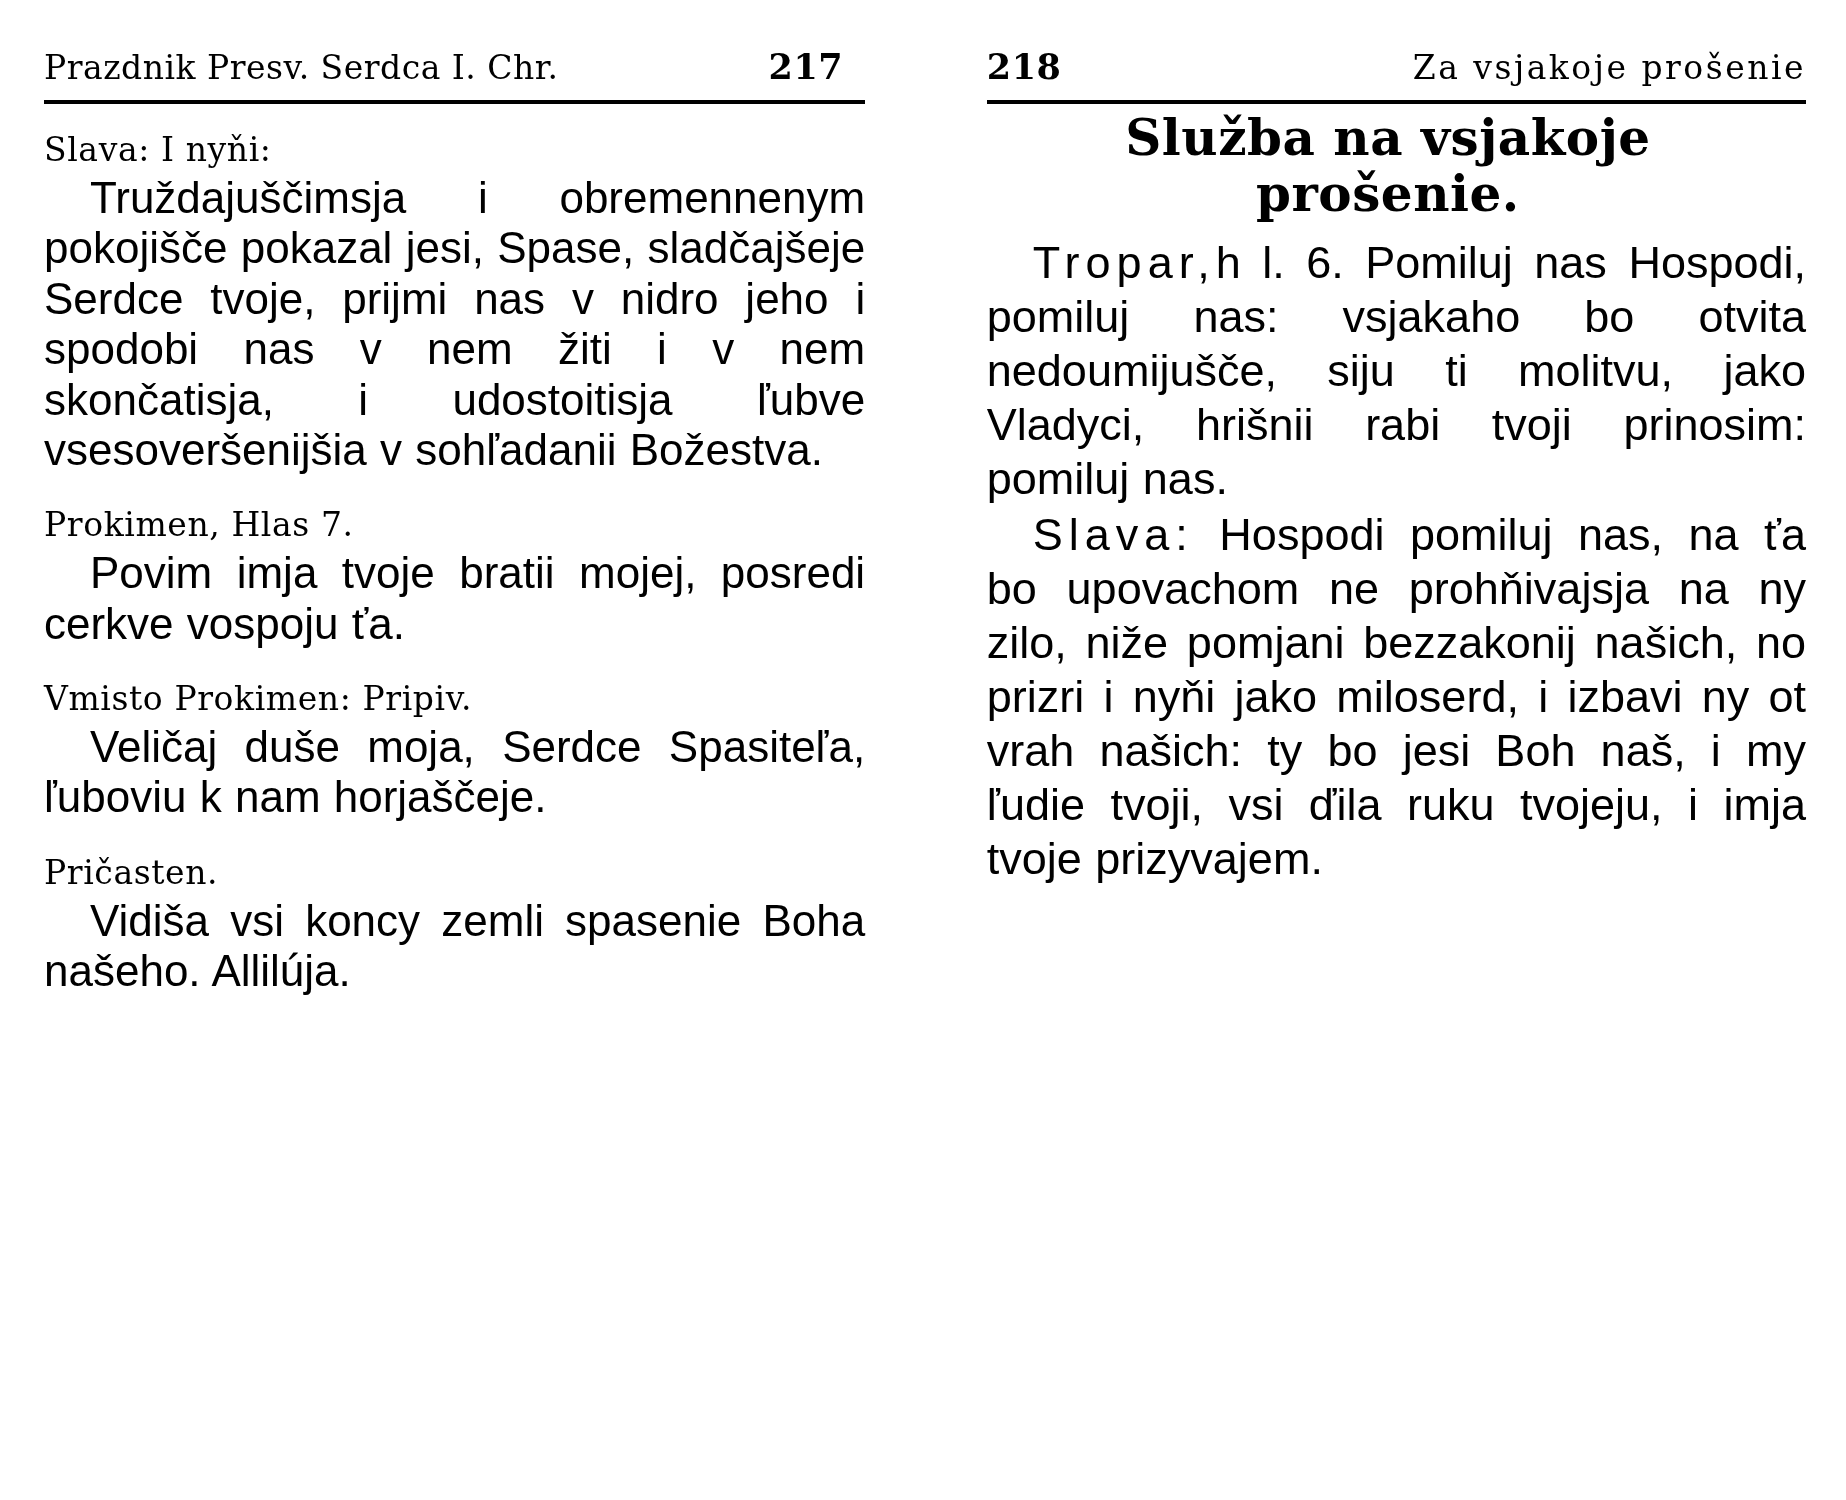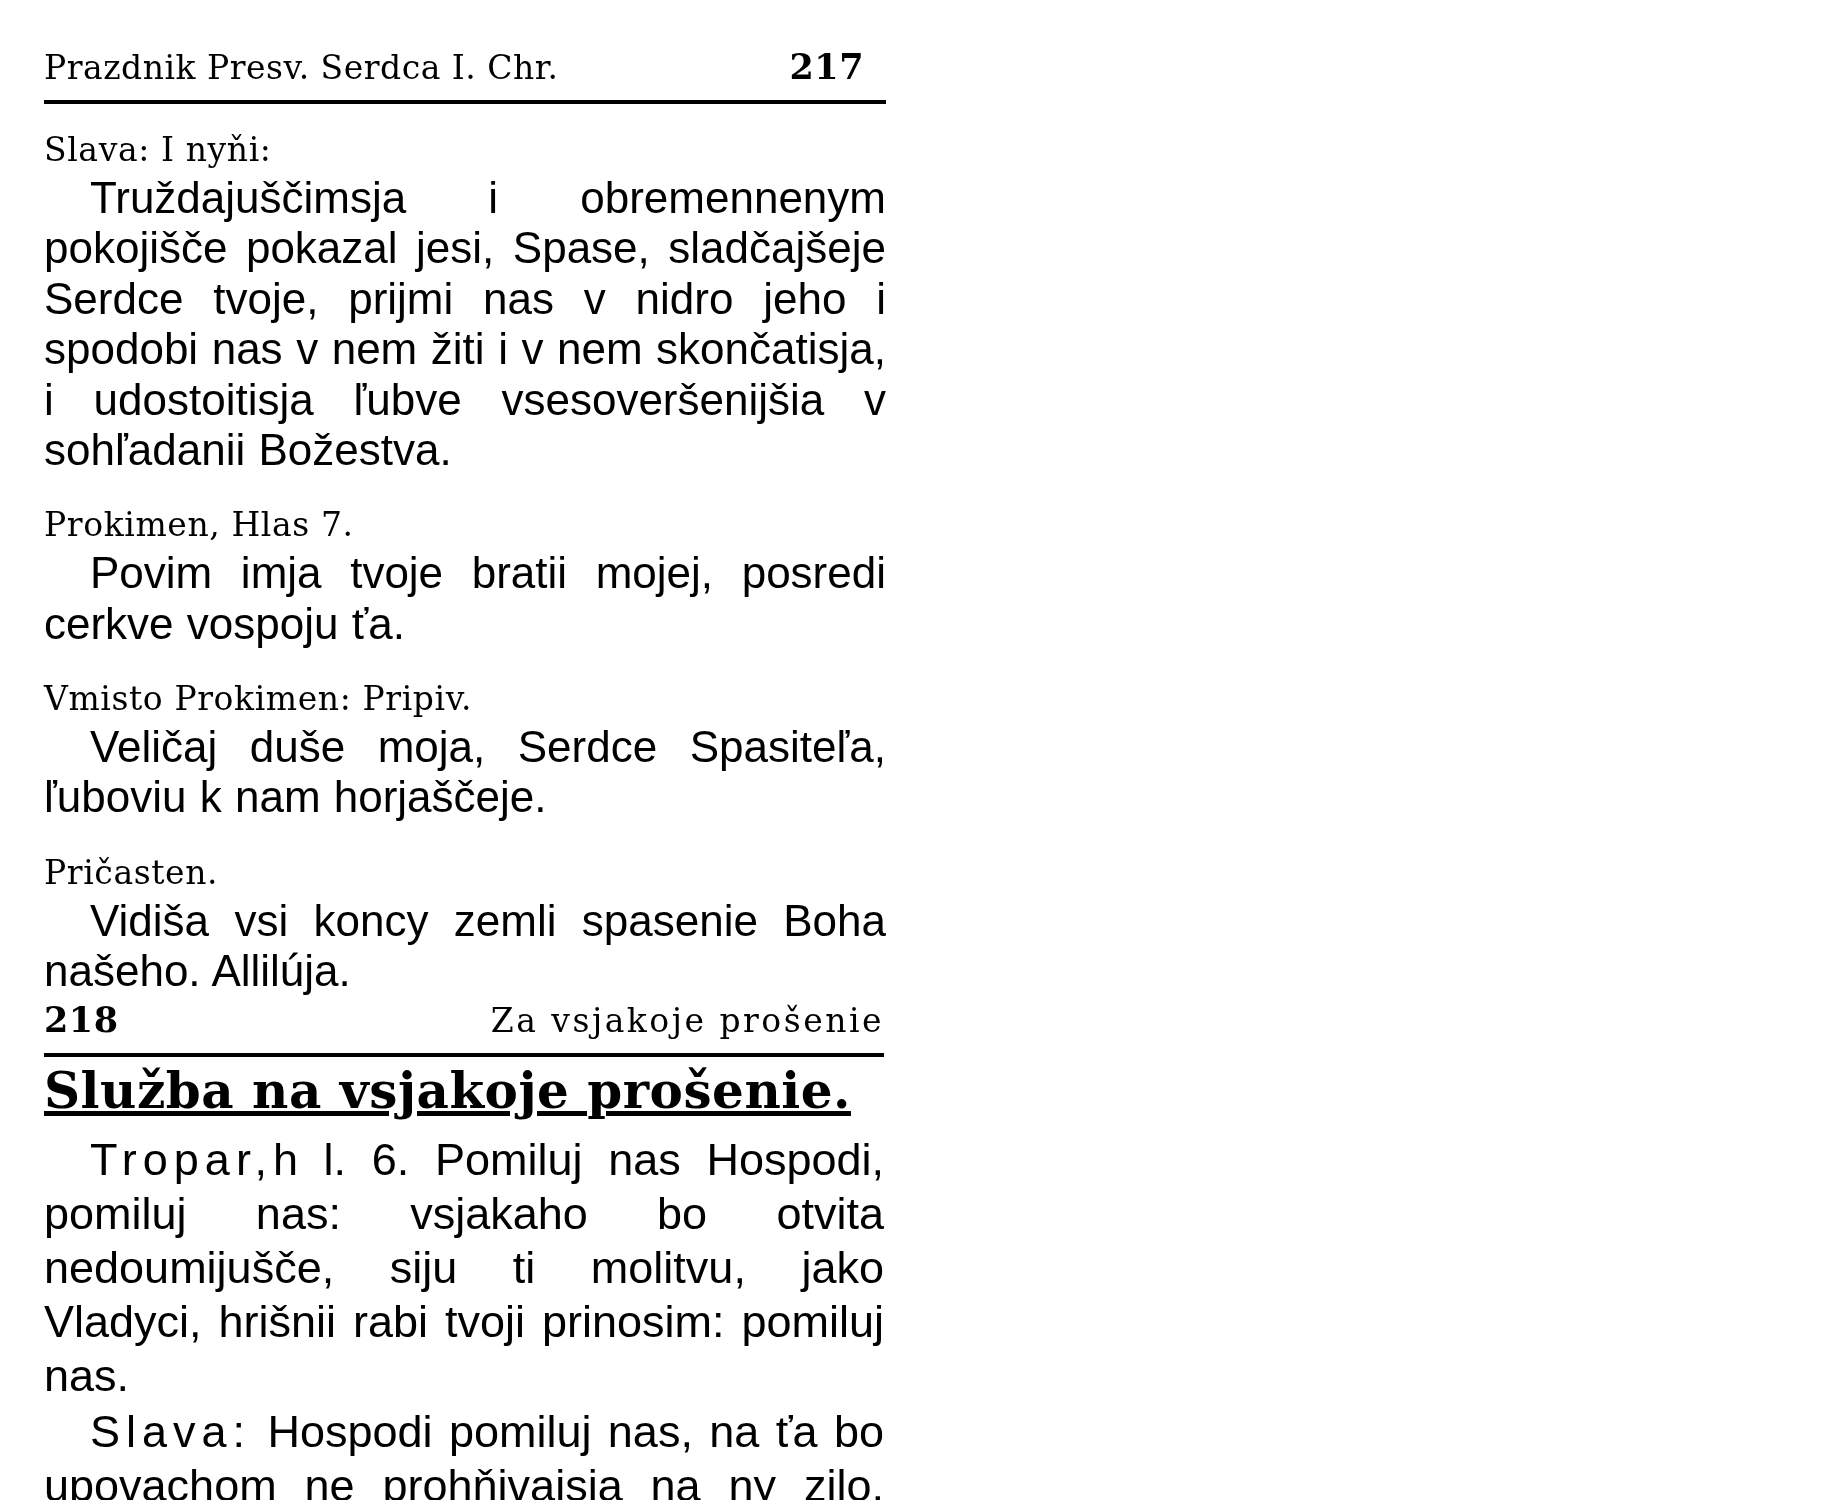--- a/index.html
+++ b/index.html
@@ -16,21 +16,21 @@
   }
   .page {
     position: relative;
     width: 1846px;
     height: 1500px;
     box-sizing: border-box;
     padding: 0;
   }
   .columns {
     display: flex;
-    flex-direction: column;
+    flex-direction: row;
     height: 100%;
     box-sizing: border-box;
     padding: 46px 40px 10px 44px;
   }
   .col {
     box-sizing: border-box;
   }
   .col-left {
     width: 870px;
     padding-right: 28px;
@@ -94,27 +94,27 @@
     line-height: 1.145;
     text-align: justify;
     text-align-last: left;
     margin: 0 0 2px 0;
     text-indent: 46px;
     word-spacing: 1px;
     -webkit-hyphens: none;
     hyphens: none;
   }
   .heading2 {
+    text-align: center;
     font-family: "DejaVu Serif", serif;
     font-weight: bold;
     font-size: 50px;
     line-height: 1.12;
     letter-spacing: 0.5px;
     margin: 6px 17px 14px 0;
-    text-decoration: underline;
   }
   .spaced {
     letter-spacing: 6px;
   }
   .right-col p.body {
     font-size: 45px;
     line-height: 1.2;
   }
 </style>
 </head>

